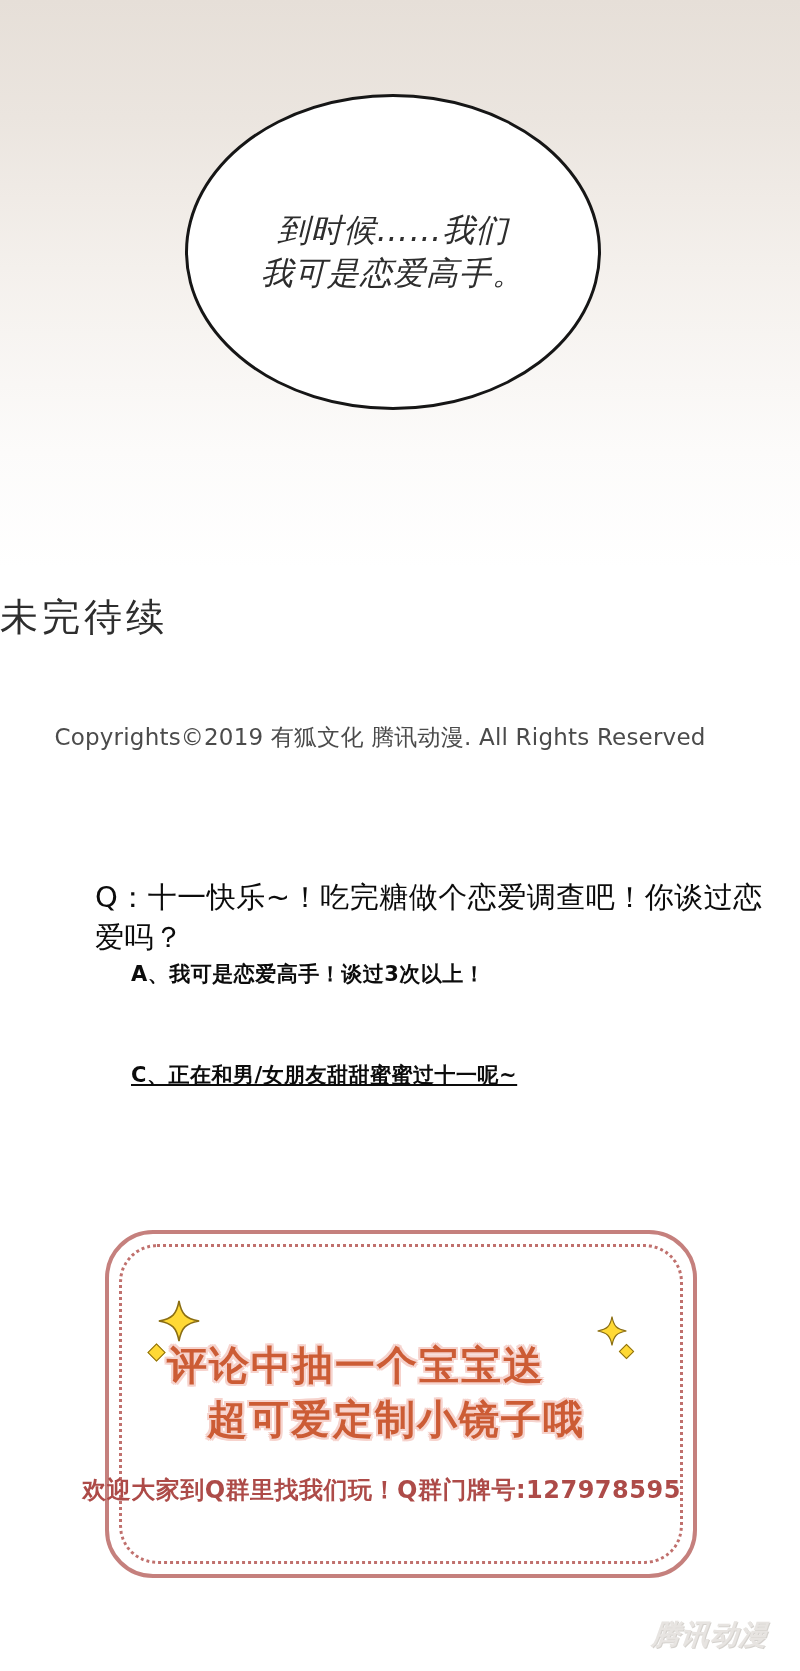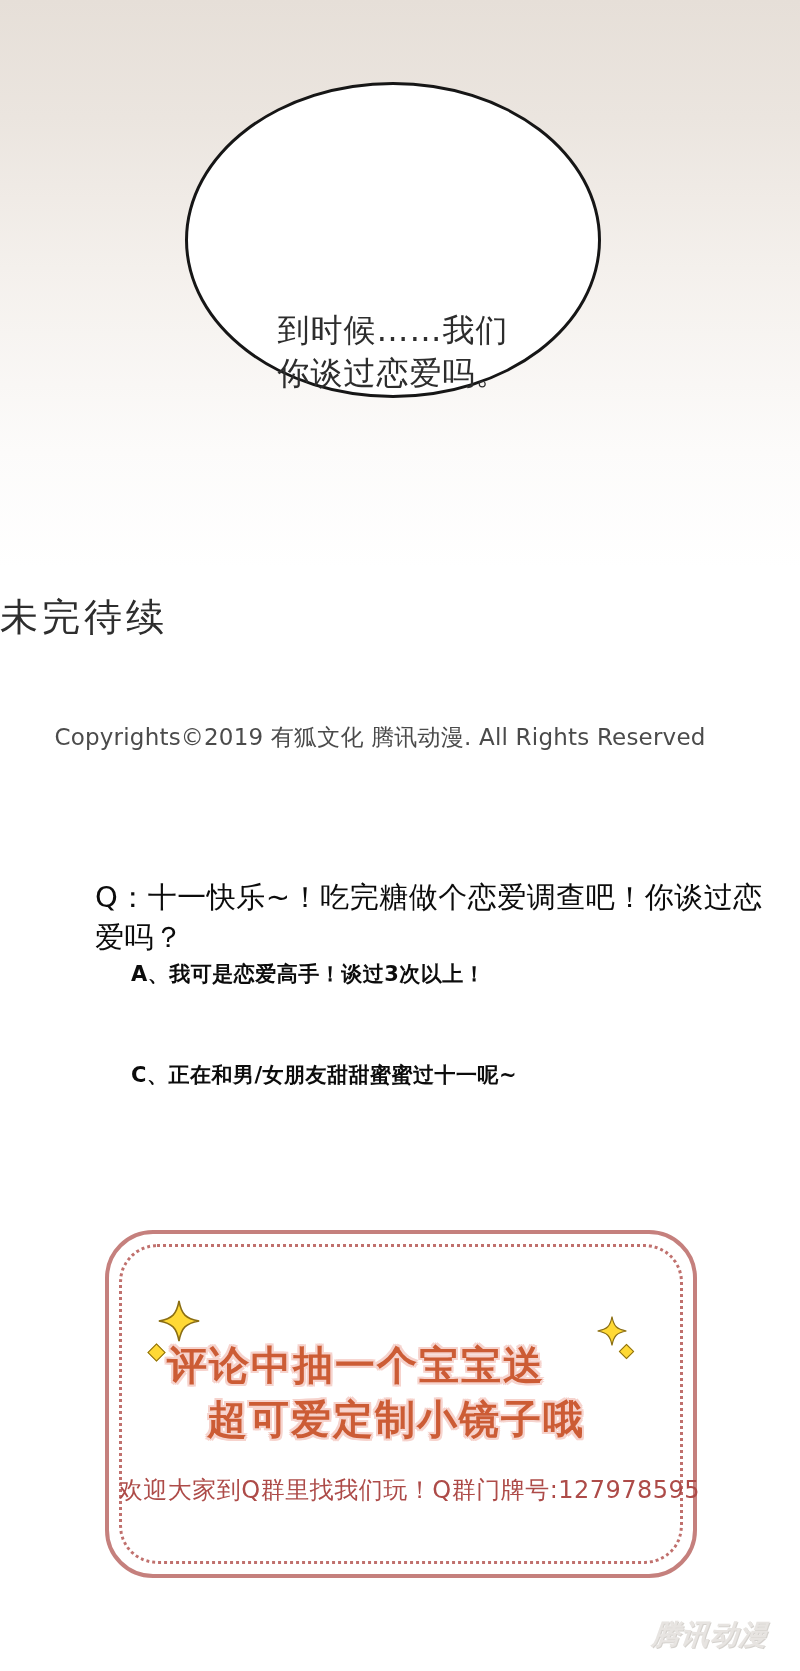--- a/index.html
+++ b/index.html
@@ -6,23 +6,23 @@
   .page{
     position:relative;
     width:800px;height:1671px;
     margin:0 auto;
     overflow:hidden;
     background:linear-gradient(180deg,#e6dfd8 0%,#ebe5df 7%,#f4f0ec 16%,#fcfbfa 27%,#ffffff 34%);
     font-family:"DejaVu Sans","Liberation Sans",sans-serif;
   }
   
   .bubble{
-    position:absolute;left:185px;top:82px;width:410px;height:310px;
+    position:absolute;left:185px;top:94px;width:410px;height:310px;
     background:#fff;border:3px solid #161616;border-radius:50%;
-    display:flex;align-items:flex-end;justify-content:center;
+    display:flex;align-items:center;justify-content:center;font-style:italic;
   }
   .bubble-text{
     text-align:center;color:#2d2d2d;
     font-size:32px;line-height:43px;font-weight:400;
     letter-spacing:1px;
   }
   
   .tbc{
     position:absolute;left:0;top:592px;width:760px;
     text-align:left;font-size:38px;color:#2e2e2e;font-weight:400;letter-spacing:4px;
@@ -32,42 +32,42 @@
     text-align:center;font-size:23px;color:#4b4b4b;letter-spacing:0.2px;
   }
   
   .q-line{
     position:absolute;left:95px;top:878px;width:680px;
     font-size:29px;font-weight:normal;color:#0c0c0c;letter-spacing:0.5px;
   }
   .opt{position:absolute;left:95px;width:660px;font-size:21px;font-weight:bold;color:#0c0c0c;letter-spacing:0.5px;margin-left:36px;}
   .opt-a{top:960px;}
   .opt-b{top:1014px;}
-  .opt-c{top:1061px;}
+  .opt-c{top:1061px;text-decoration:underline;}
   .opt-d{top:1114px;}
   
   .gbox{
     position:absolute;left:105px;top:1230px;width:584px;height:340px;
     border:4px solid #c5807d;border-radius:48px;background:#fff;
   }
   .gbox-dotted{
     position:absolute;left:10px;top:10px;right:10px;bottom:10px;
     border:3px dotted #c0706d;border-radius:38px;
   }
   .g-line1,.g-line2{
     position:absolute;left:0;width:712px;text-align:center;
     font-size:40px;font-weight:bold;color:#cc5c35;letter-spacing:2px;
     text-shadow:-2px 0 0 #f6d3cd,2px 0 0 #f6d3cd,0 -2px 0 #f6d3cd,0 2px 0 #f6d3cd,
                 -2px -2px 0 #f6d3cd,2px 2px 0 #f6d3cd,2px -2px 0 #f6d3cd,-2px 2px 0 #f6d3cd;
   }
   .g-line1{top:1338px;}
   .g-line2{top:1392px;padding-left:40px;}
   .g-qq{
     position:absolute;left:0;top:1474px;width:763px;text-align:center;
-    font-size:24px;font-weight:normal;color:#ad4b48;letter-spacing:0.5px;padding-left:28px;
+    font-size:24px;font-weight:bold;color:#ad4b48;letter-spacing:0.5px;
   }
   
   .star{position:absolute;}
   .star-left{left:158px;top:1300px;width:42px;height:42px;}
   .star-right{left:597px;top:1316px;width:30px;height:30px;}
   .diamond{
     position:absolute;background:#ffd935;border:1.5px solid #8a6d12;
     transform:rotate(45deg);
   }
   .diamond-left{left:150px;top:1346px;width:11px;height:11px;}
@@ -81,21 +81,21 @@
   }
 </style>
 </head>
 <body>
 
 <div class="page">
 
   <div class="bubble">
     <div class="bubble-text">
       <div>到时候……我们</div>
-      <div>你谈过恋爱吗。</div>
+      <div>我可是恋爱高手。</div>
     </div>
   </div>
 
   <div class="tbc">未完待续</div>
 
   <div class="copyright">Copyrights©2019 有狐文化 腾讯动漫. All Rights Reserved</div>
 
   <div class="q-line">Q：十一快乐~！吃完糖做个恋爱调查吧！你谈过恋爱吗？</div>
   <div class="opt opt-a">A、我可是恋爱高手！谈过3次以上！</div>
   <div class="opt opt-c">C、正在和男/女朋友甜甜蜜蜜过十一呢~</div>

